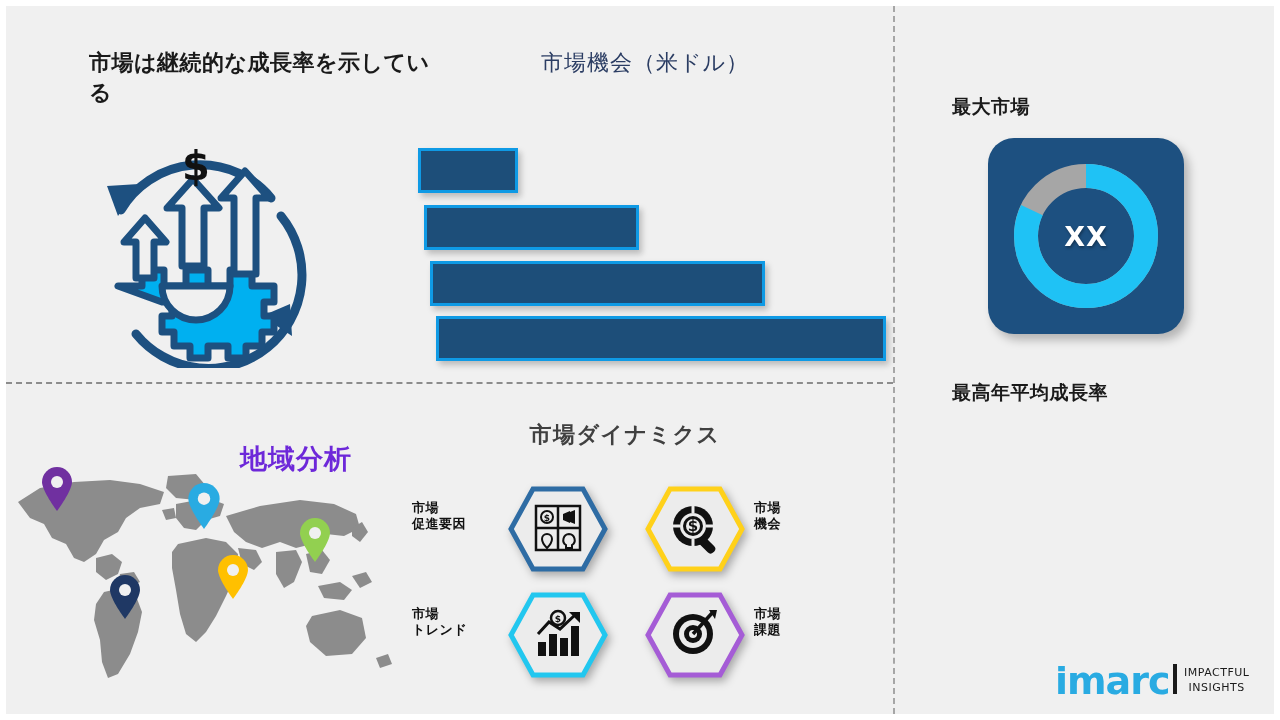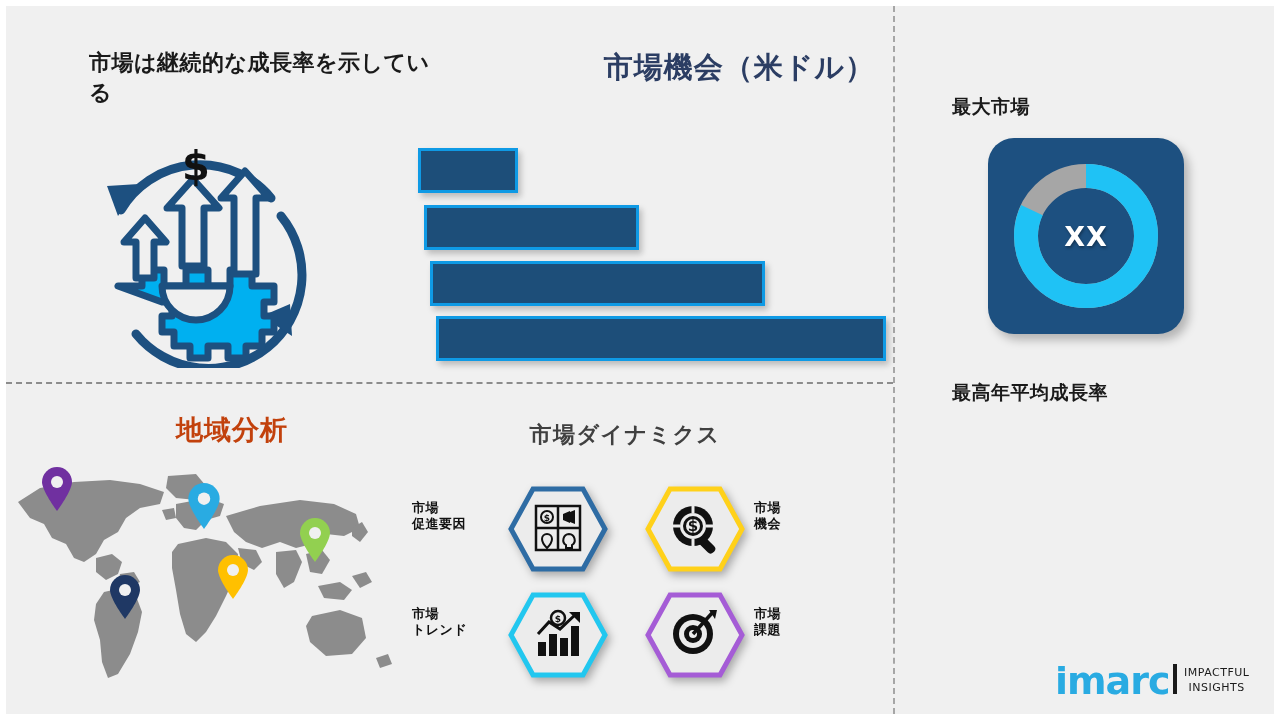--- a/index.html
+++ b/index.html
@@ -42,31 +42,31 @@
     width: 345px;
     font-size: 22px; font-weight: 700;
     line-height: 1.38;
     color: #1a1a1a;
     letter-spacing: 0.5px;
     margin-left: 39px;
   }
   .head-mid-top {
     position: absolute;
     left: 415px; top: 48px;
-    width: 460px; text-align: right;
-    font-size: 29px; font-weight: 700;
+    width: 460px; text-align: center;
+    font-size: 22px; font-weight: 400;
     color: #2b3d63;
     letter-spacing: 1px;
   }
   .head-region {
     position: absolute;
-    left: 112px; top: 412px;
-    width: 240px; text-align: center;
+    left: 112px; top: 441px;
+    width: 240px; text-align: right;
     font-size: 27px; font-weight: 700;
-    color: #c2410c;
+    color: #6d28d9;
     letter-spacing: 1px;
   }
   .head-dynamics {
     position: absolute;
     left: 415px; top: 420px;
     width: 420px; text-align: center;
     font-size: 22px; font-weight: 700;
     color: #404040;
     letter-spacing: 1.5px;
   }

